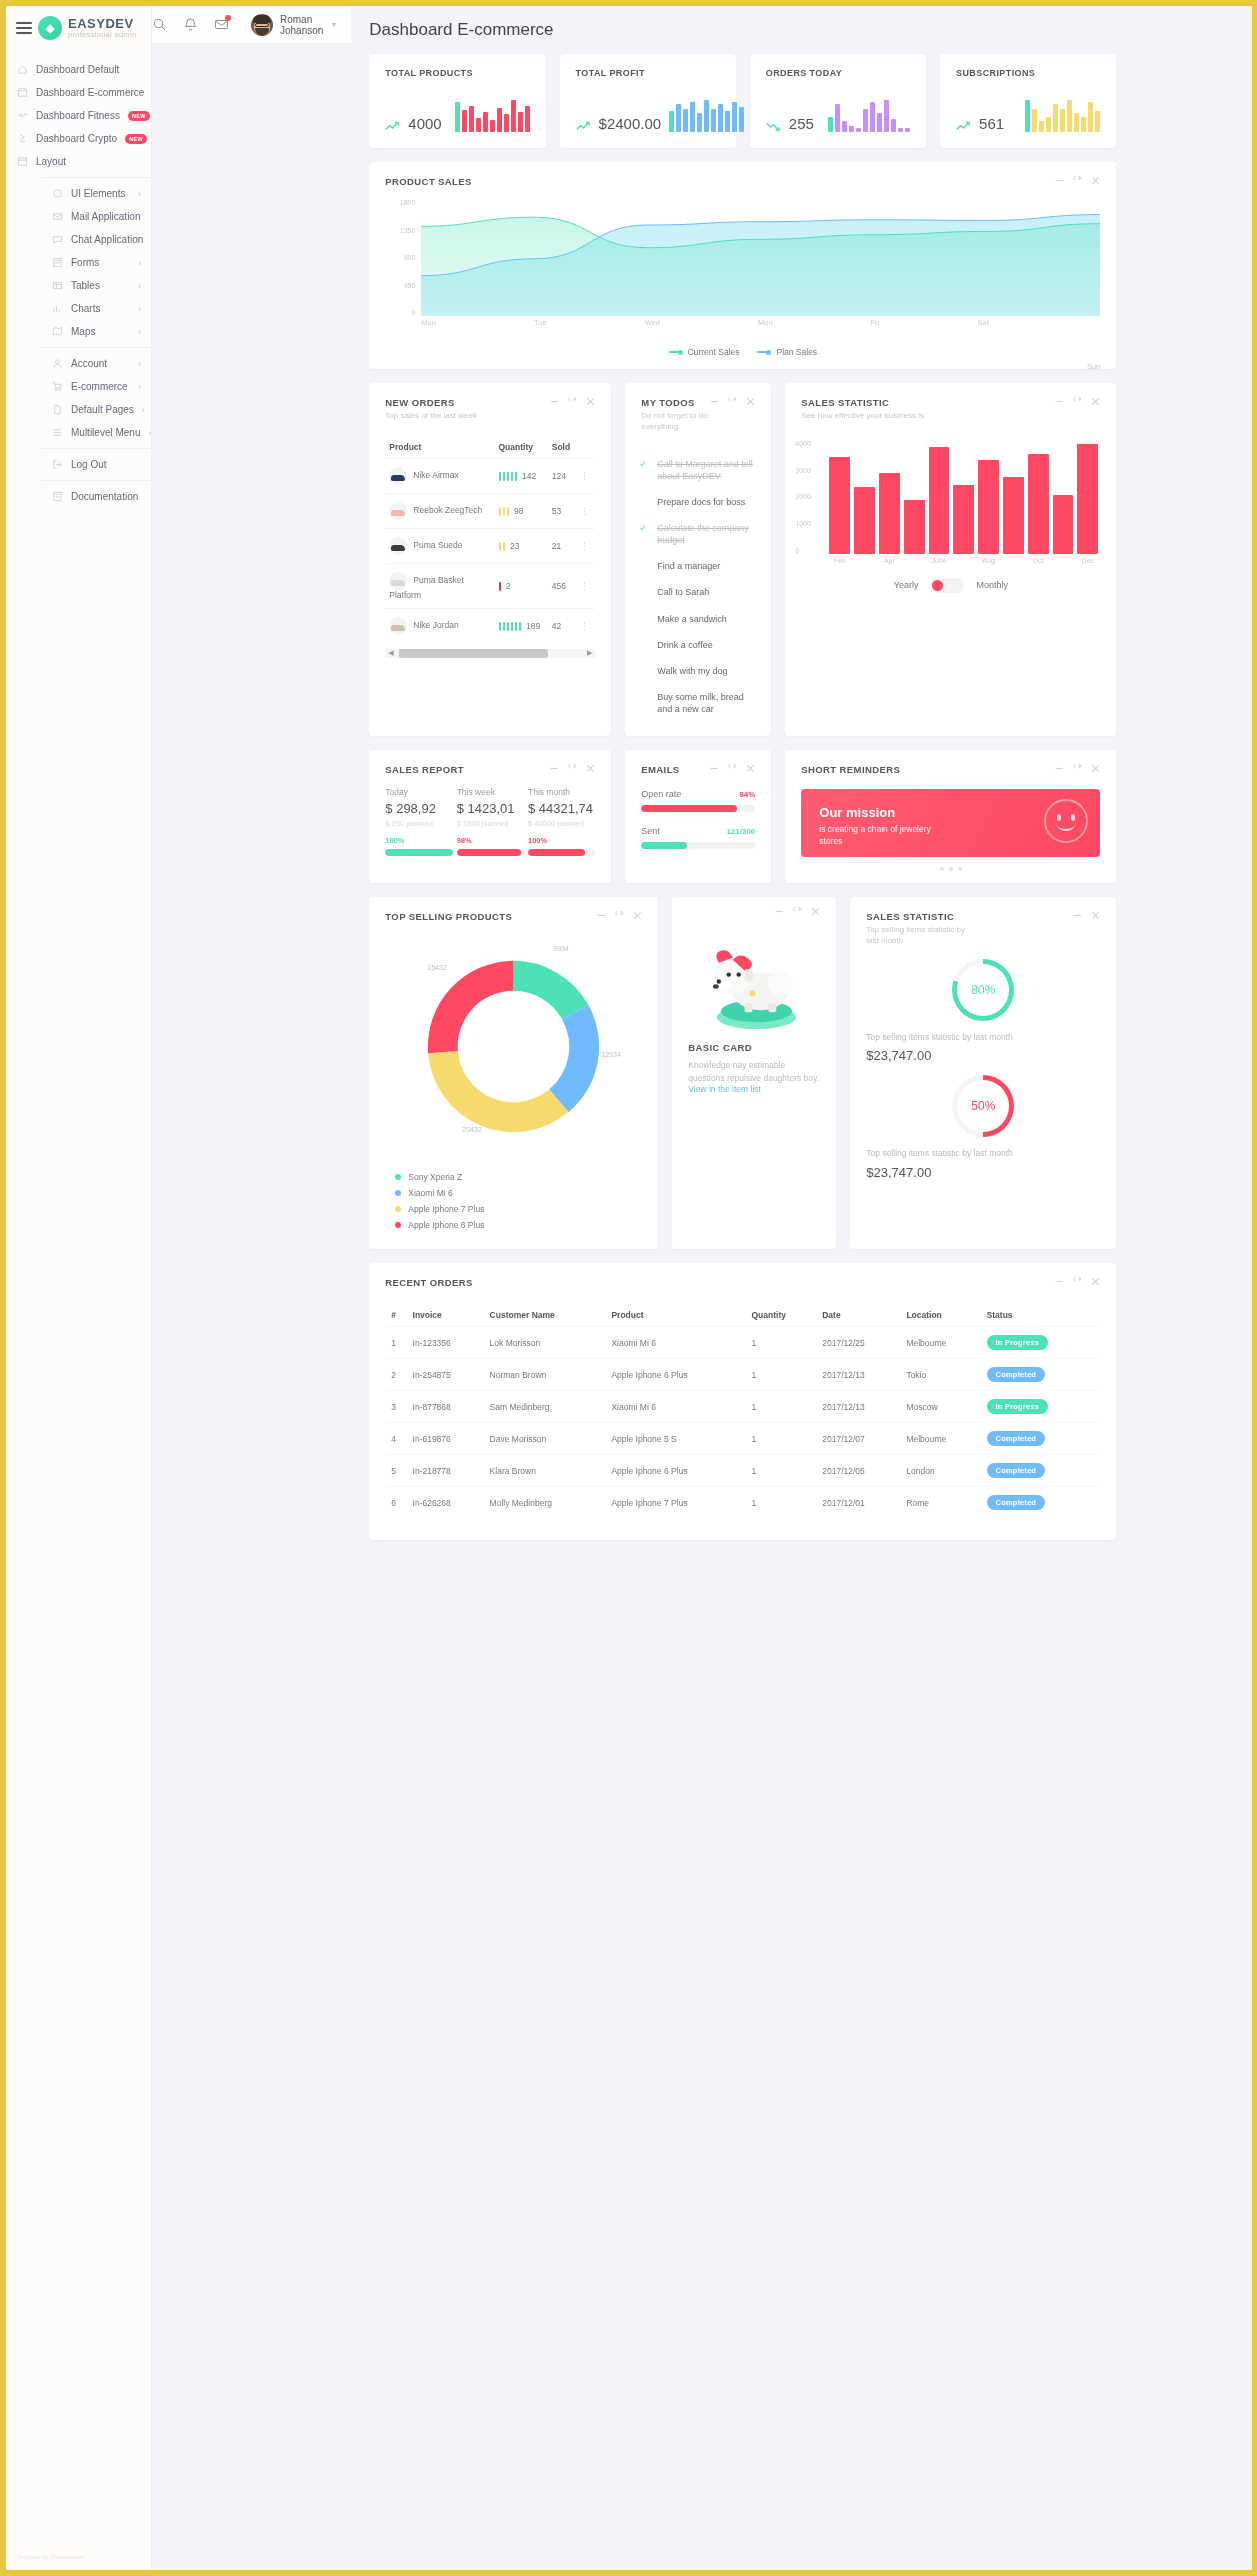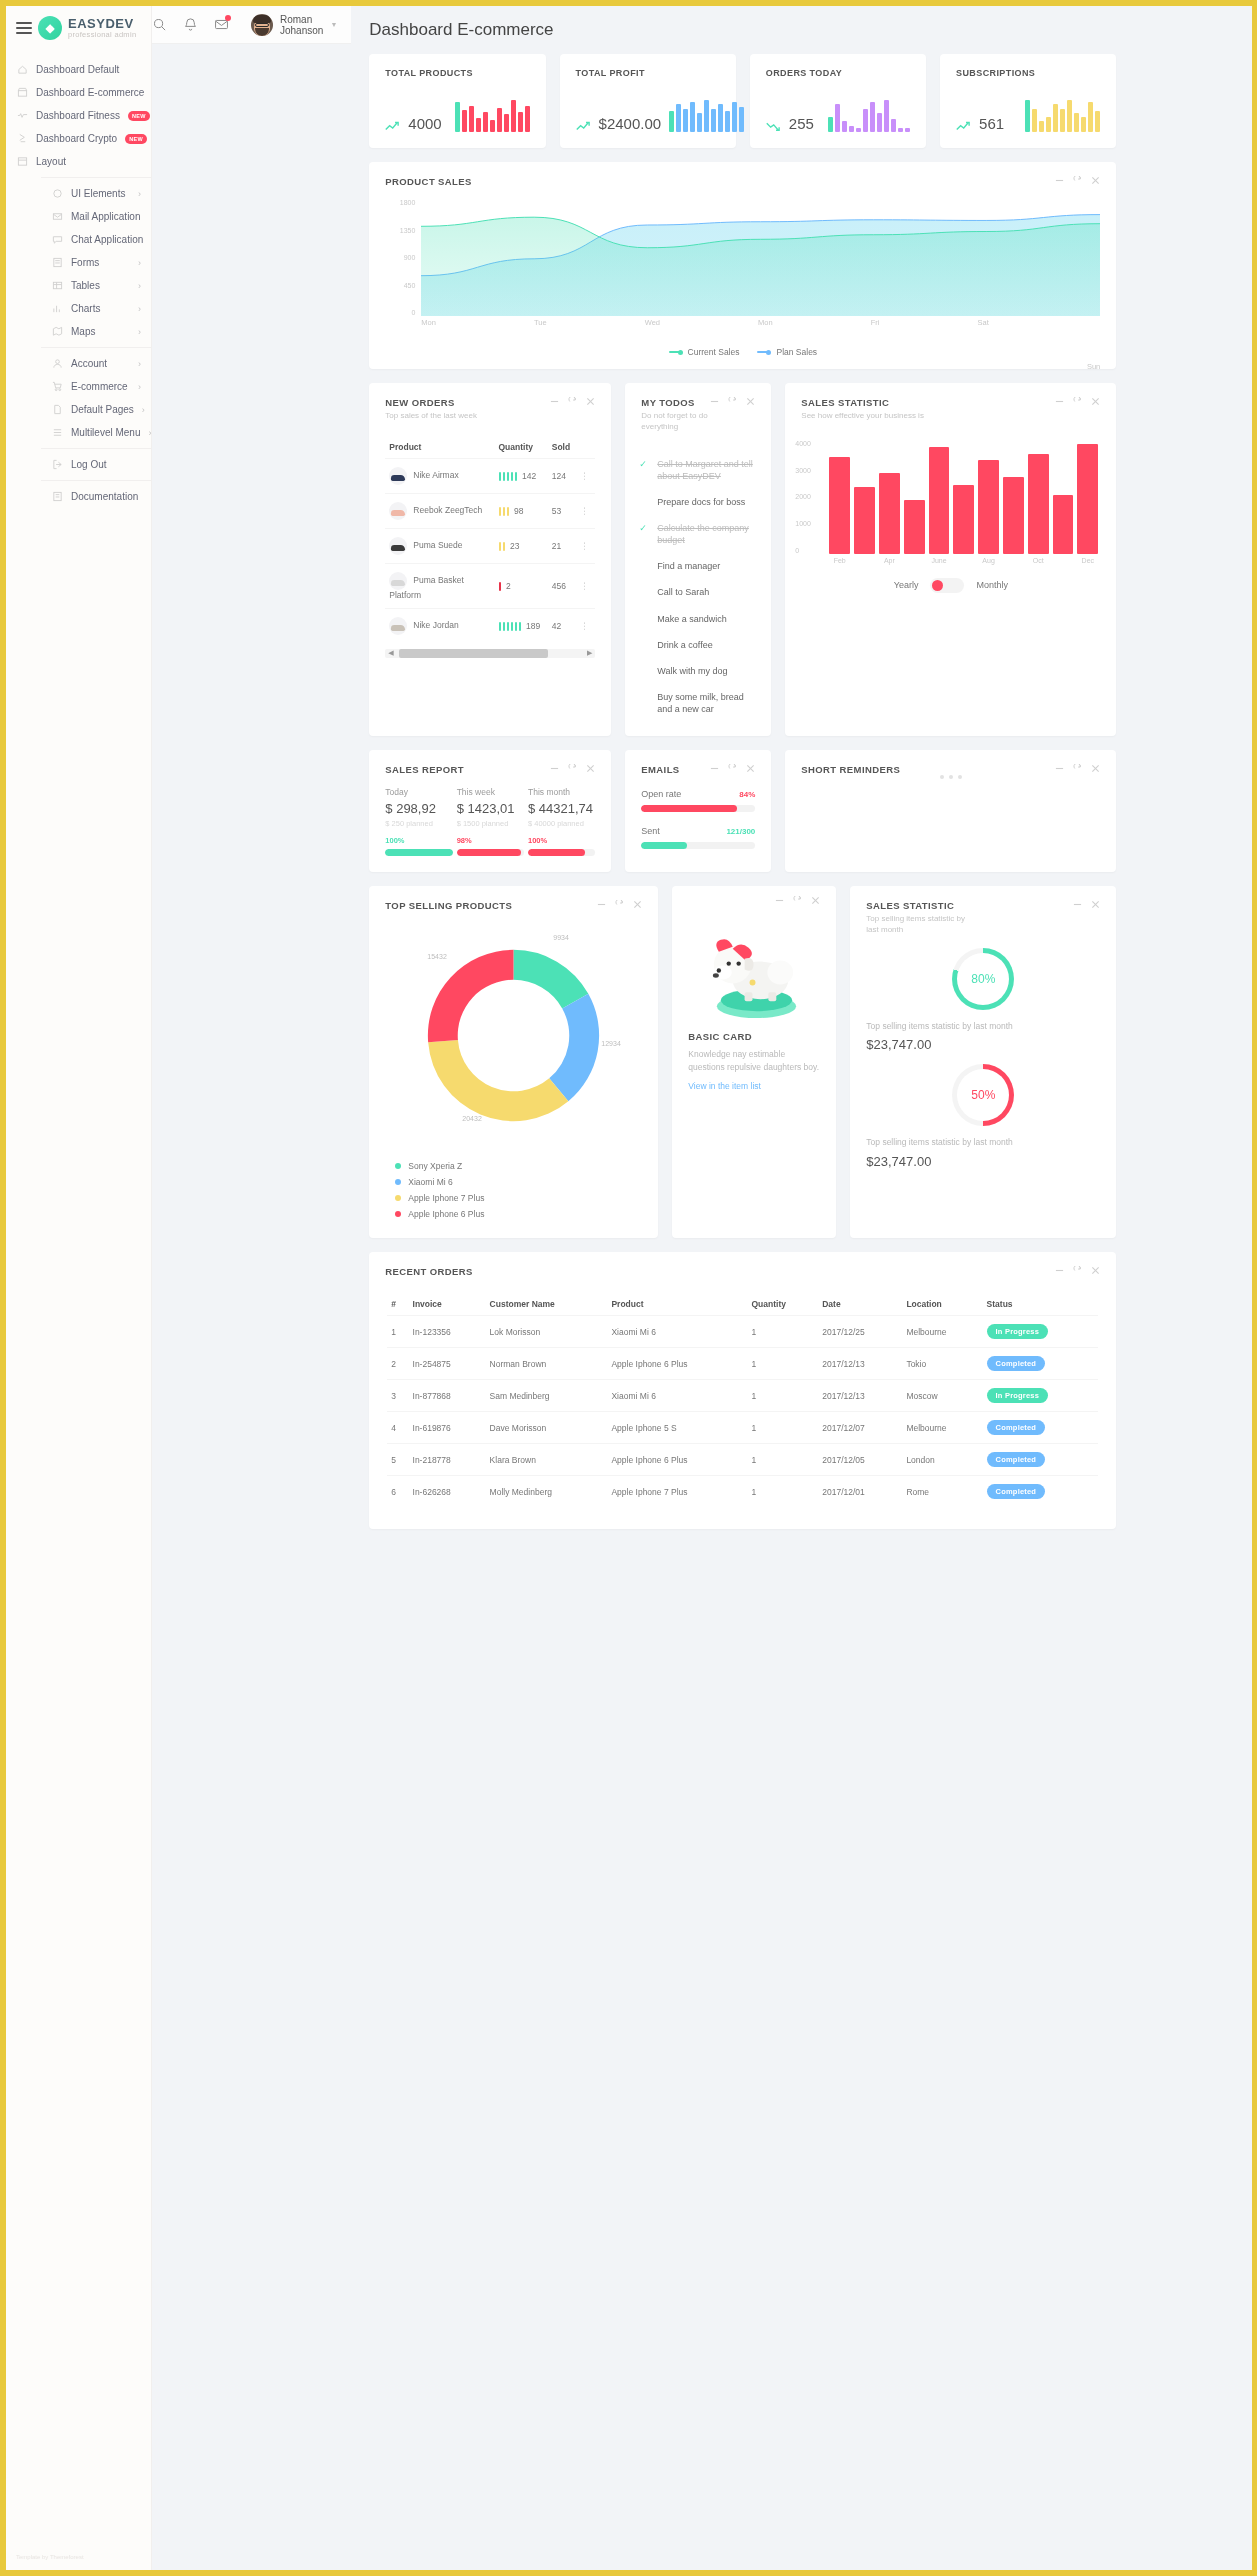--- a/index.html
+++ b/index.html
@@ -196,21 +196,21 @@
   .donut-wrap { display:flex; align-items:center; justify-content:center; padding:10px 0 4px; position:relative; }
   .donut-legend { padding: 4px 0 16px 26px; }
   .dl { display:flex; align-items:center; gap:7px; font-size:8.5px; color:#777; padding:3px 0; }
   .dl i { width:6px; height:6px; border-radius:50%; display:block; }
   .dlabel { position:absolute; font-size:7px; color:#bdbdbd; }
 
   
   .bc-img { display:flex; justify-content:center; padding:16px 0 6px; }
   .bc-body { padding: 0 16px 16px; }
   .bc-title { font-size:9.5px; font-weight:bold; color:#555; letter-spacing:0.4px; margin-bottom:6px; }
-  .bc-text { font-size:8.5px; color:#b9b9b9; line-height:1.45; margin-bottom:8px; }
+  .bc-text { font-size:8.5px; color:#b9b9b9; line-height:1.45; }
   .bc-link { font-size:8.5px; color:#70bbfd; cursor:pointer; }
 
   
   .gauge-block { padding: 6px 16px 0; }
   .gauge { width:62px; height:62px; border-radius:50%; margin:6px auto 10px;
     display:flex; align-items:center; justify-content:center; font-size:12px; }
   .gtext { font-size:8.5px; color:#b9b9b9; line-height:1.45; }
   .gval { font-size:13px; color:#555; margin-top:5px; }
 
   
@@ -986,20 +986,29 @@
                     <path d="M8 1v2.4H5.7"></path>
                   </svg>
                 </span>
               <span class="pc">
                   <svg viewBox="0 0 10 10" stroke="currentColor" stroke-width="1.2">
                     <line x1="1.5" y1="1.5" x2="8.5" y2="8.5"></line>
                     <line x1="8.5" y1="1.5" x2="1.5" y2="8.5"></line>
                   </svg>
                 </span>
             </div>
+          </div>
+          <div class="remind">
+            <h4>Our mission</h4>
+            <p>is creating a chain of jewelery stores</p>
+            <span class="smiley">
+              <span class="e l"></span>
+                <span class="e r"></span>
+                <span class="m"></span>
+            </span>
           </div>
           <div class="dots-nav">
               <i></i>
               <i></i>
               <i></i>
             </div>
         </div>
       </div>
 
       <div class="row" style="align-items:stretch;">

